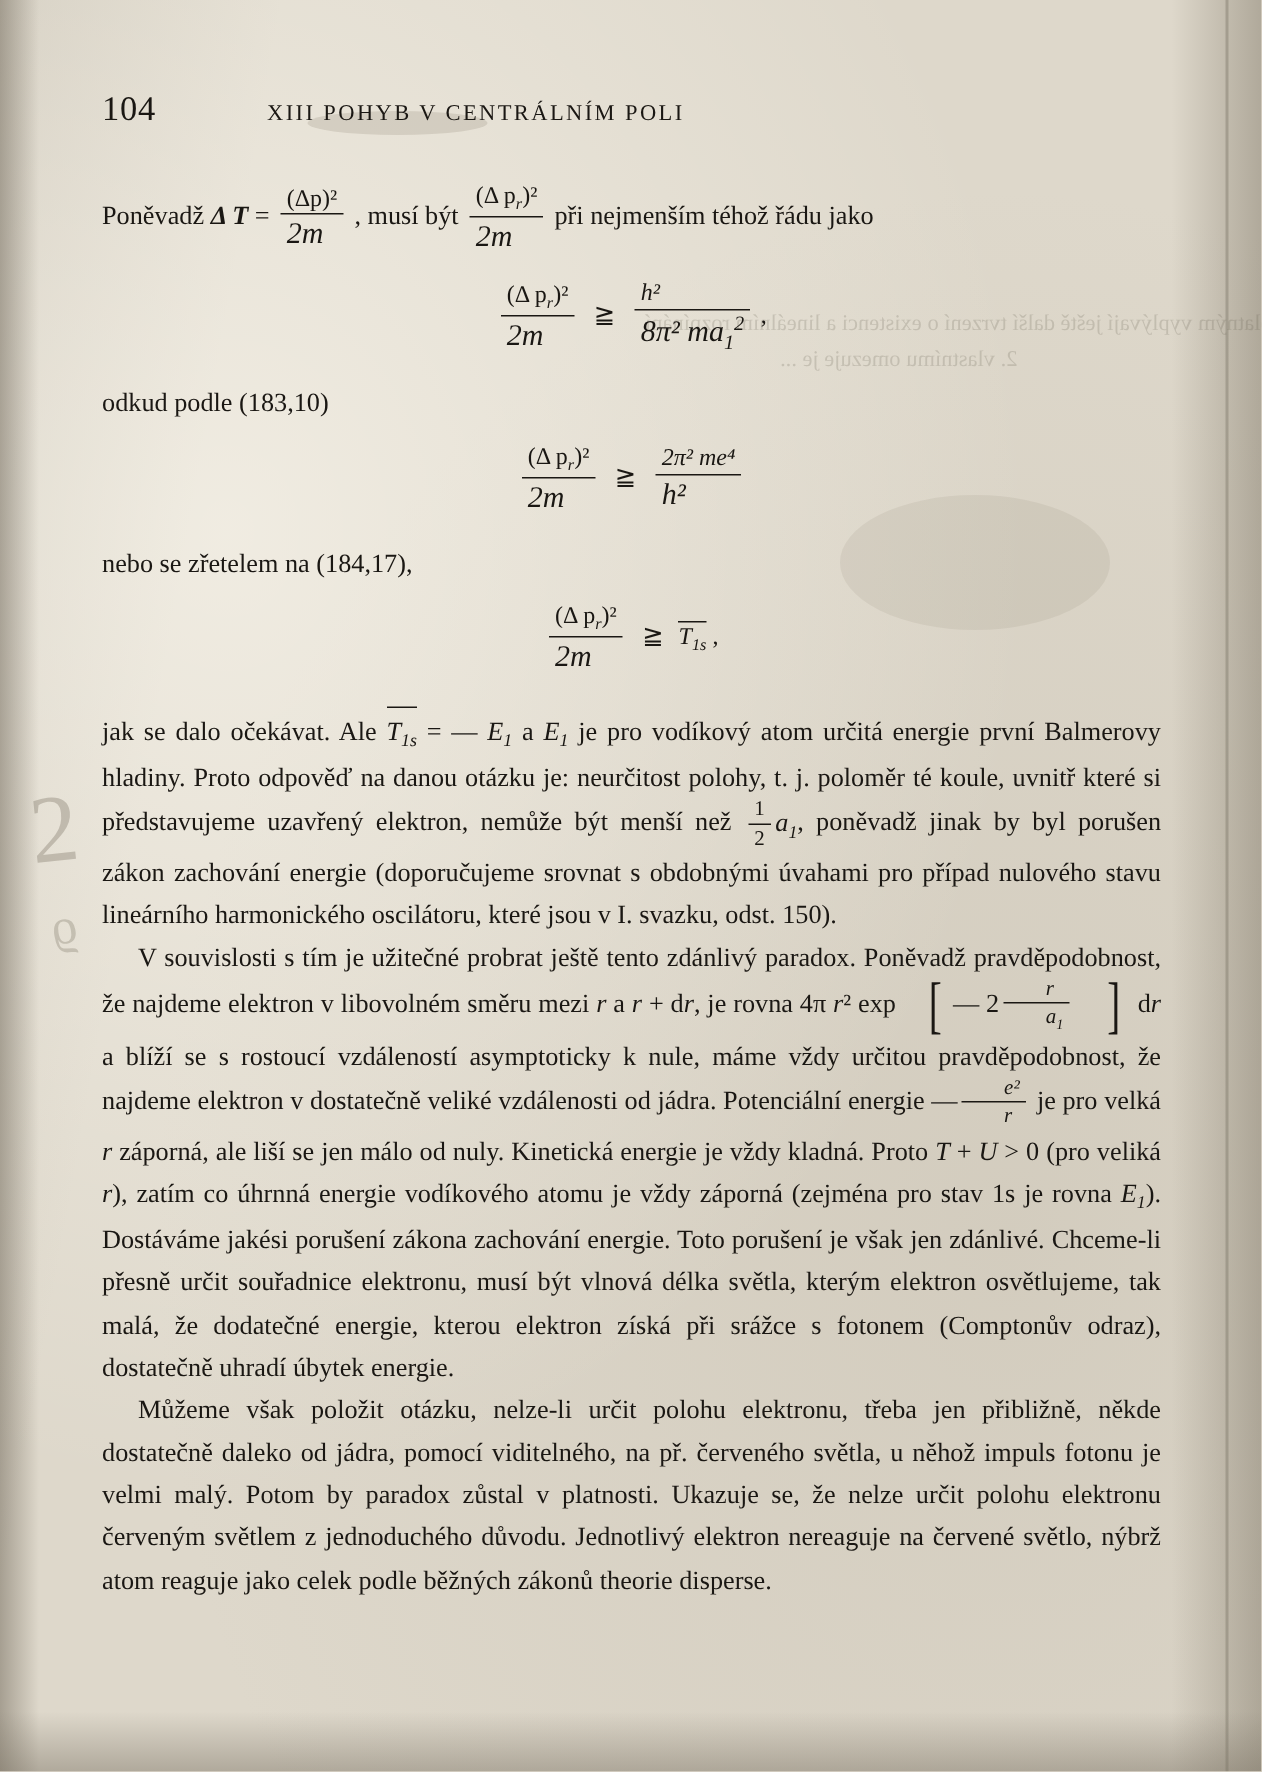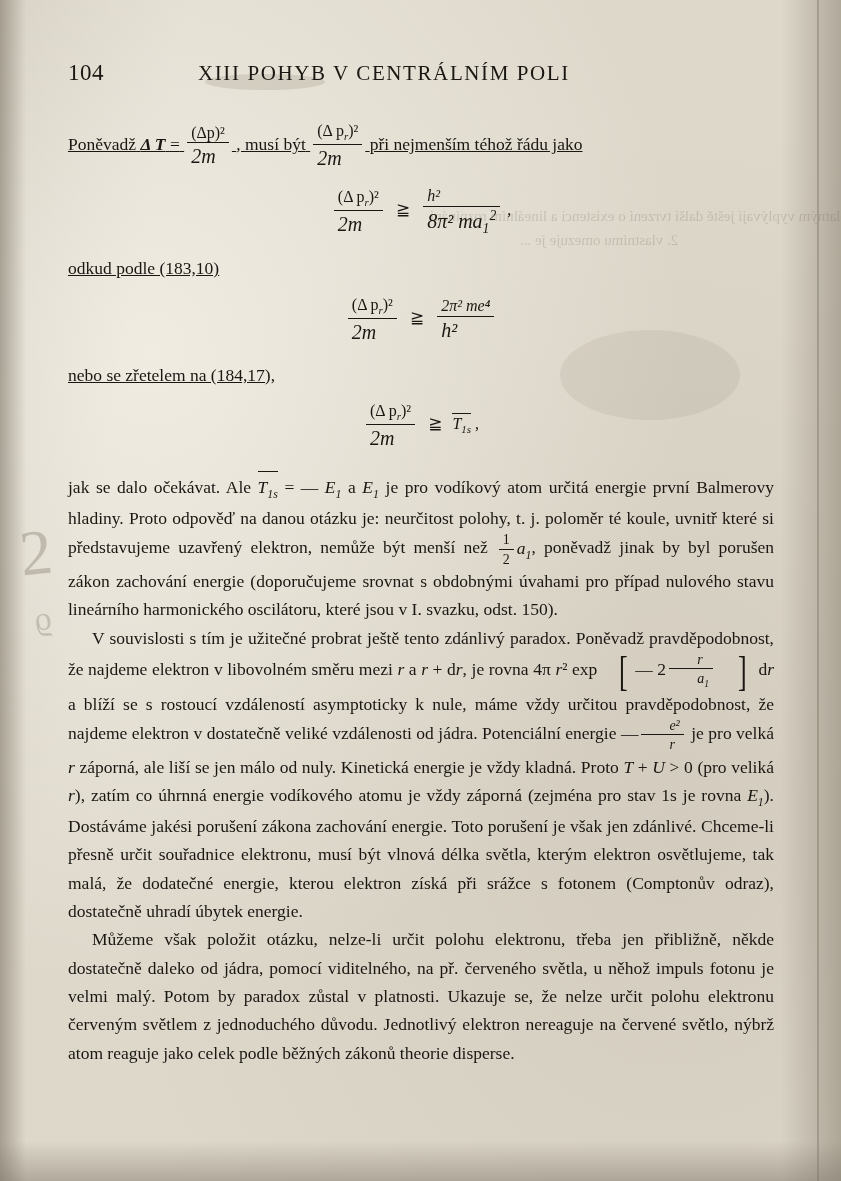--- a/index.html
+++ b/index.html
@@ -72,35 +72,34 @@
     display: flex;
     align-items: baseline;
     gap: 74px;
     margin-bottom: 36px;
   }
   .folio {
     font-size: 23px;
     letter-spacing: 0.5px;
   }
   .running-title {
-    font-size: 21px;
+    font-size: 15px;
     letter-spacing: 1.6px;
-    margin-left: 20px;
   }
 
   p.body {
     font-size: 17.5px;
     line-height: 1.62;
     margin: 0 0 0 0;
     text-align: justify;
     hyphens: none;
   }
   p.body.indent { text-indent: 24px; }
 
-  .line { font-size: 17.5px; line-height: 1.9; text-decoration: underline; }
+  .line { font-size: 17.5px; line-height: 1.9; }
 
   .eq-block {
     text-align: center;
     margin: 10px 0 8px 0;
   }
 
   
   .frac {
     display: inline-block;
     vertical-align: middle;

